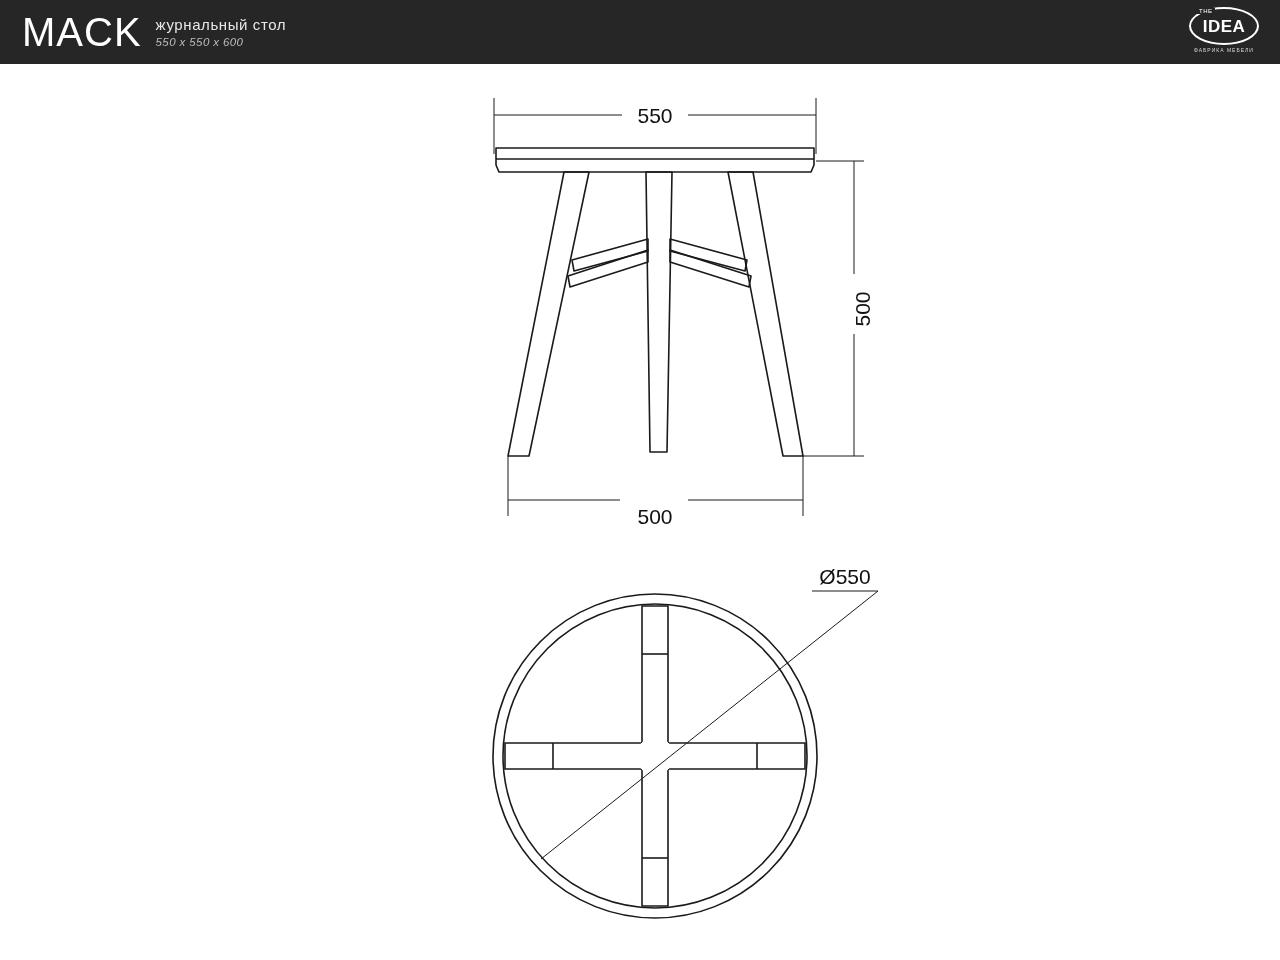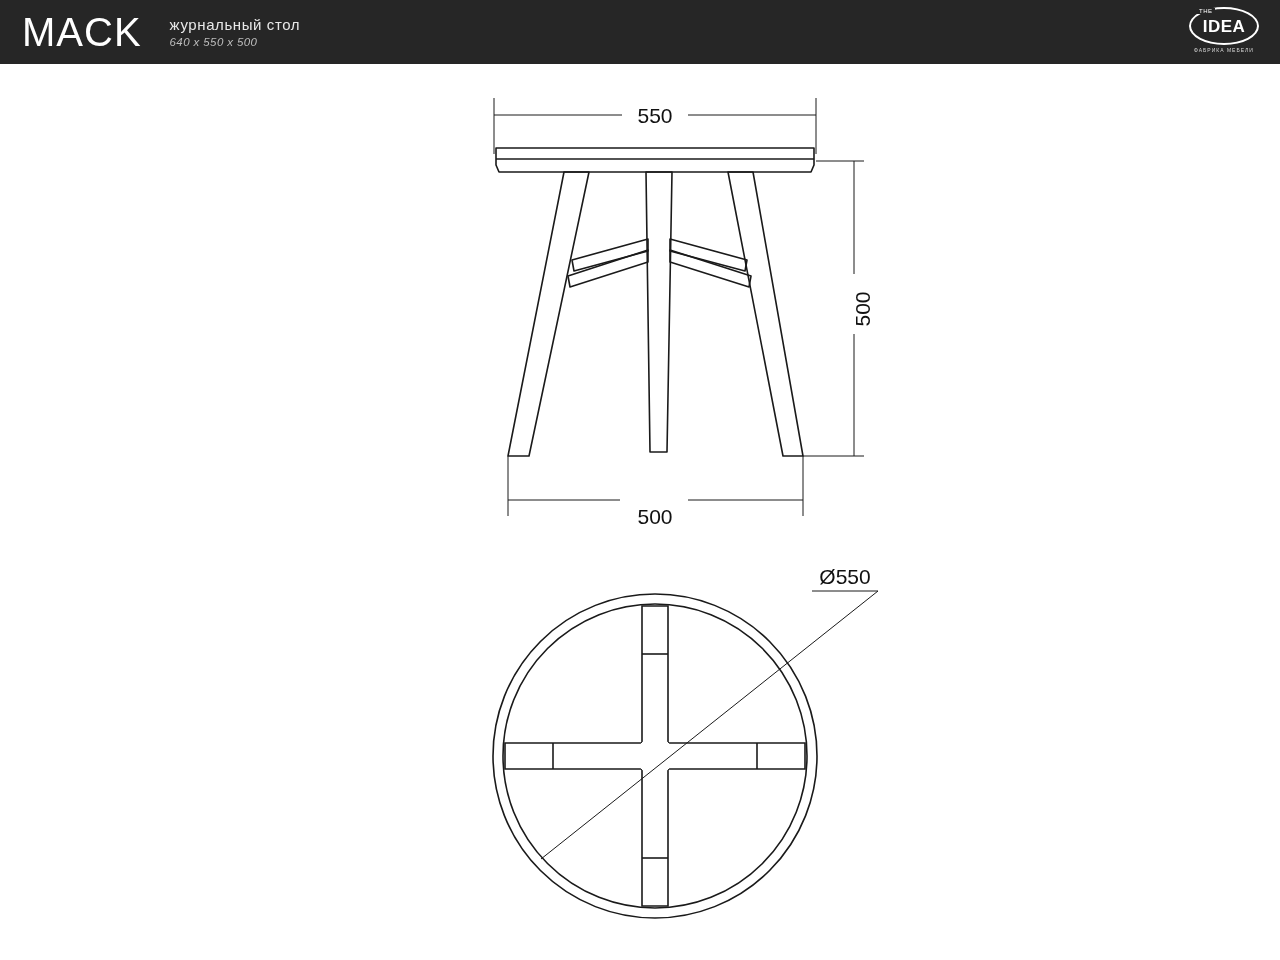--- a/index.html
+++ b/index.html
@@ -39,21 +39,21 @@
   }
   .product-name {
     font-family: "Liberation Sans", sans-serif;
     font-size: 40px;
     font-weight: 400;
     letter-spacing: 1px;
     color: #ffffff;
     line-height: 40px;
   }
   .product-meta {
-    margin-left: 28px;
+    margin-left: 14px;
     padding-bottom: 3px;
     line-height: 1.25;
   }
   .product-type {
     font-size: 15px;
     color: #e8e8e8;
     letter-spacing: 0.6px;
   }
   .product-dims {
     font-size: 11.5px;
@@ -132,21 +132,21 @@
 </head>
 <body>
 
 <div class="page">
 
   <div class="header">
     <div class="title-block">
       <div class="product-name">MACK</div>
       <div class="product-meta">
         <div class="product-type">журнальный стол</div>
-        <div class="product-dims">640 x 550 x 500</div>
+        <div class="product-dims">550 x 550 x 600</div>
       </div>
     </div>
 
     <div class="brand-logo">
       <div class="oval">
         <span class="the">THE</span>
         <span class="idea">IDEA</span>
       </div>
       <div class="tagline">ФАБРИКА МЕБЕЛИ</div>
     </div>

